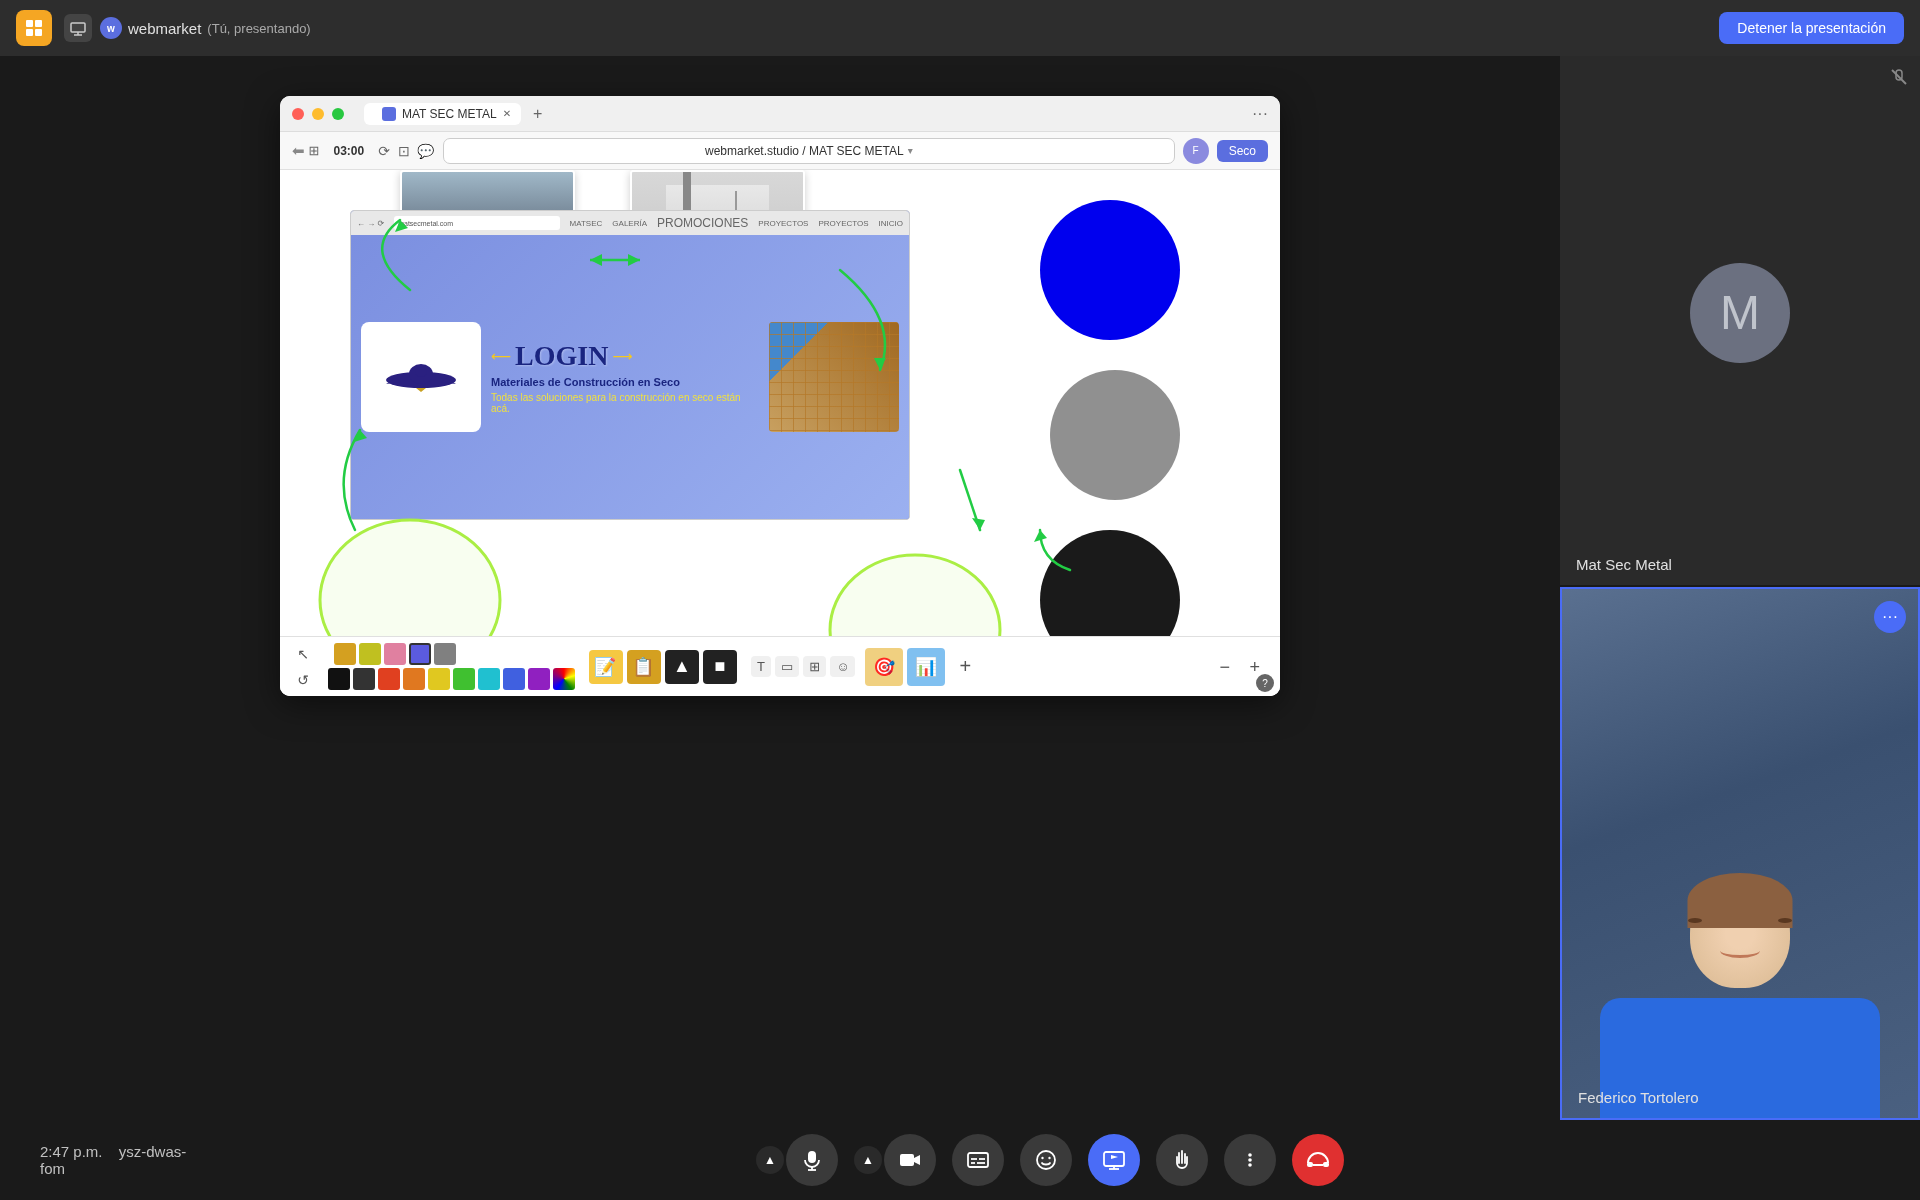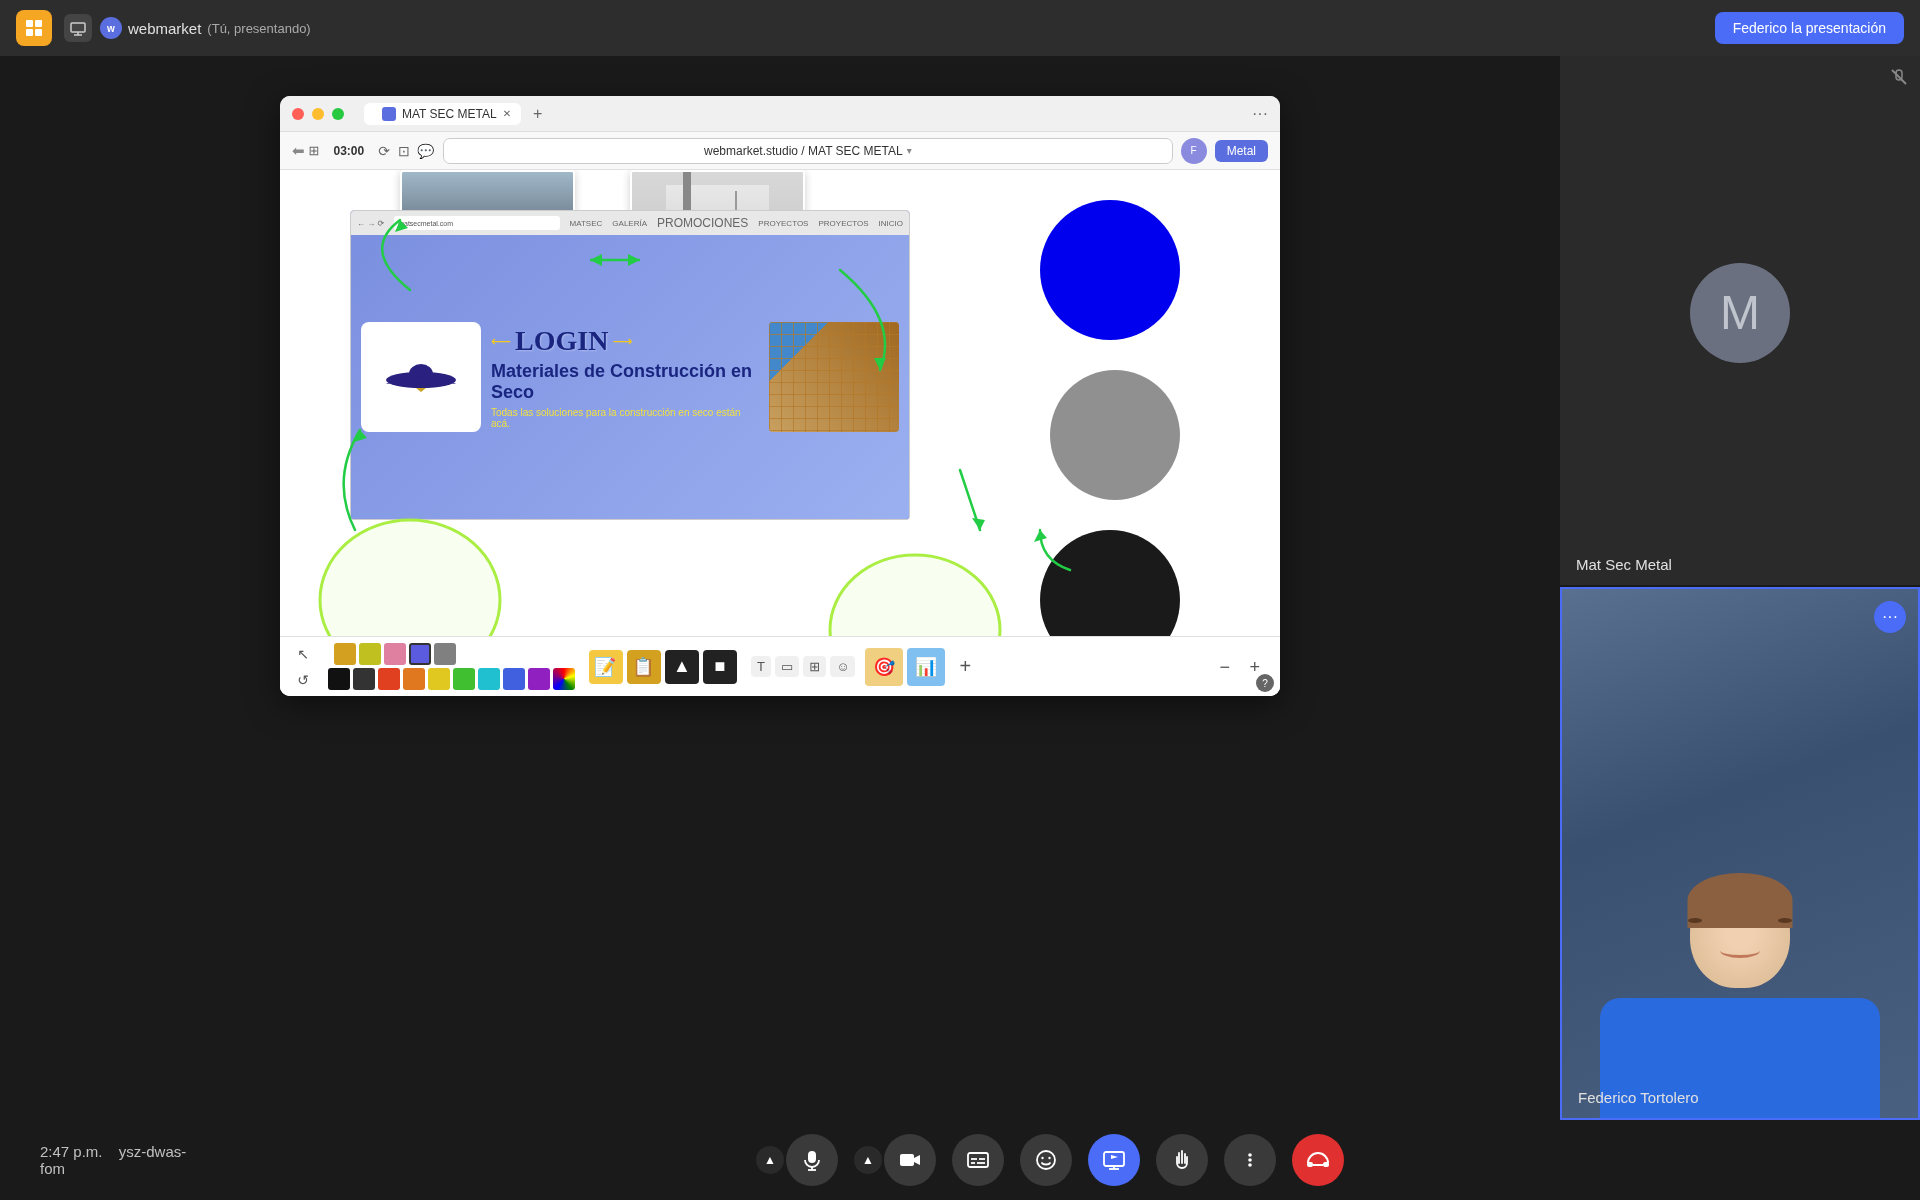--- a/index.html
+++ b/index.html
@@ -227,21 +227,21 @@
       flex: 1;
     }
     #matsec-title-text {
       font-size: 28px;
       font-weight: bold;
       color: #1a2580;
       text-shadow: 1px 1px 2px rgba(255,255,255,0.3);
       font-family: serif;
     }
     #matsec-subtitle {
-      font-size: 18px;
+      font-size: 11px;
       color: #1a2580;
       font-weight: 600;
       margin-top: 4px;
     }
     #matsec-desc {
       font-size: 10px;
       color: #f0e040;
       margin-top: 4px;
     }
     #matsec-image-right {
@@ -602,21 +602,21 @@
       <rect x="1" y="3" width="14" height="9" rx="1" stroke="#ccc" stroke-width="1.5"></rect>
       <line x1="8" y1="12" x2="8" y2="15" stroke="#ccc" stroke-width="1.5"></line>
       <line x1="4" y1="15" x2="12" y2="15" stroke="#ccc" stroke-width="1.5"></line>
     </svg>
   </div>
   <div id="top-bar-webmarket">
     <div class="wm-logo">w</div>
     <span>webmarket</span>
     <span style="color:#aaa;font-size:13px;">(Tú, presentando)</span>
   </div>
-  <button id="top-bar-stop-btn">Federico la presentación</button>
+  <button id="top-bar-stop-btn">Detener la presentación</button>
 </div>
 
 <div id="main-area">
 
   <div id="presentation-area">
     <div id="browser-window">
 
       <div id="browser-chrome">
         <div class="browser-dot dot-red"></div>
         <div class="browser-dot dot-yellow"></div>
@@ -637,21 +637,21 @@
         </div>
         <span style="font-size:12px;color:#333;font-weight:bold;margin:0 6px;">03:00</span>
         <span style="font-size:14px;color:#666;">⟳</span>
         <span style="font-size:14px;color:#666;">⊡</span>
         <span style="font-size:14px;color:#666;">💬</span>
         <div id="browser-url-bar">
           <span>webmarket.studio / MAT SEC METAL</span>
           <span style="margin-left:4px;color:#888;font-size:10px;">▾</span>
         </div>
         <div id="browser-avatar">F</div>
-        <button id="browser-share-btn">Metal</button>
+        <button id="browser-share-btn">Seco</button>
       </div>
 
       <div id="browser-content">
         <div id="whiteboard-area">
 
           <div id="photo-1">
             <div class="building-photo"></div>
           </div>
           <div id="photo-2">
             <div class="interior-photo">

